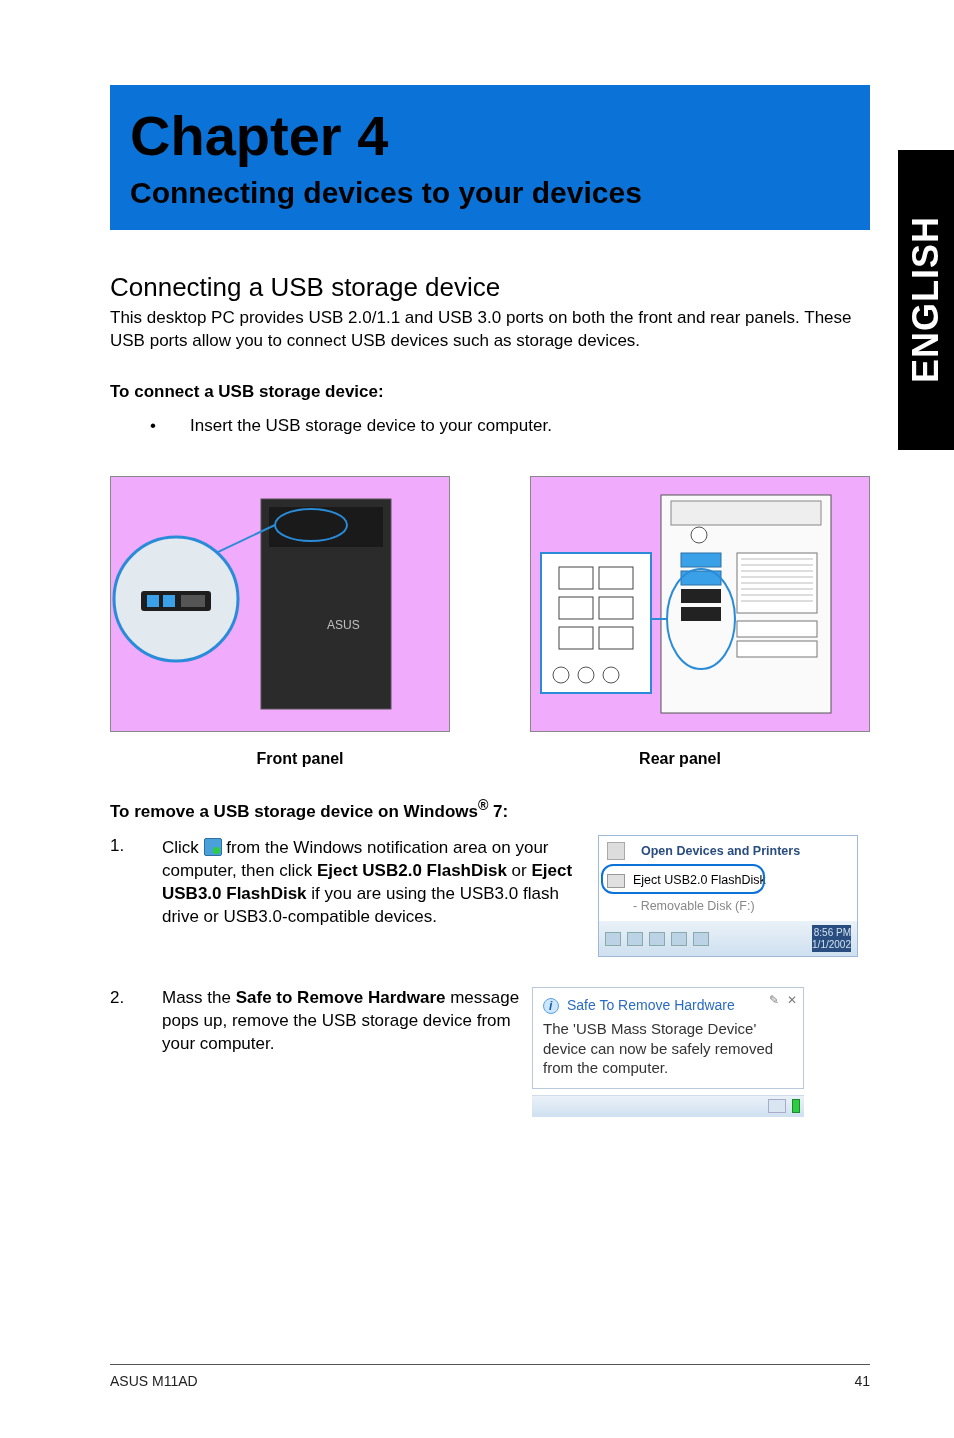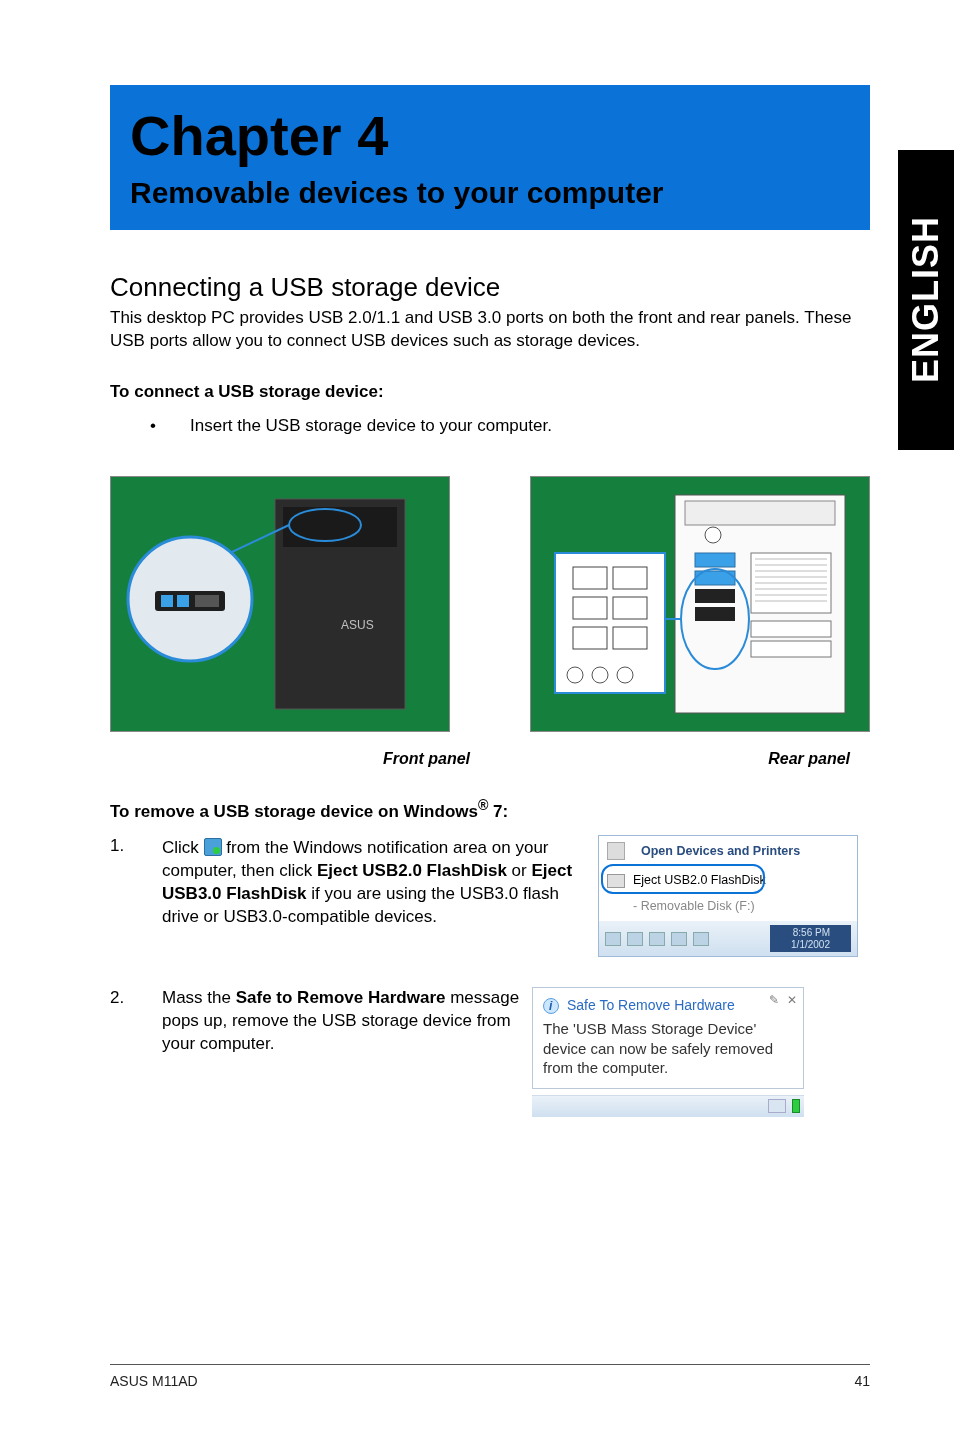--- a/index.html
+++ b/index.html
@@ -10,44 +10,44 @@
   .chapter-banner { background: #0b73d8; color: #000000; padding: 18px 20px 20px 20px; width: 760px; }
   .chapter-banner h1 { font-size: 56px; font-weight: bold; margin-bottom: 8px; }
   .chapter-banner h2 { font-size: 30px; font-weight: bold; }
   .content { width: 760px; padding-top: 42px; }
   .content h3 { font-size: 26px; font-weight: normal; margin-bottom: 4px; }
   .content p { font-size: 17px; line-height: 1.35; margin-bottom: 12px; }
   .content .subhead { font-size: 17px; font-weight: bold; margin-top: 28px; margin-bottom: 12px; }
   .bullet-row { display: flex; font-size: 17px; margin-left: 40px; margin-bottom: 10px; }
   .bullet-row .dot { width: 40px; }
   .panels { display: flex; justify-content: space-between; margin-top: 40px; width: 760px; }
-  .panel-box { width: 340px; height: 256px; border: 1px solid #888; display:flex; align-items:center; justify-content:center; background:#15803d; }
+  .panel-box { width: 340px; height: 256px; border: 1px solid #888; display:flex; align-items:center; justify-content:flex-start; background:#f0abfc; }
   .panel-box.right { width: 340px; height: 256px; }
   .panel-labels { display: flex; justify-content: space-around; margin-top: 18px; width: 760px; font-size: 16px; font-weight: bold; }
-  .panel-labels span { width: 340px; text-align: right; font-style: italic; }
+  .panel-labels span { width: 340px; text-align: center; }
   .steps { }
   .step-row { display: flex; font-size: 17px; line-height: 1.35; margin-bottom: 30px; }
   .step-num { width: 52px; }
   .step-body { flex: 1; }
   .step-right { width: 272px; margin-left: 10px; }
   .inline-icon { display:inline-block; width:18px; height:18px; background:#4aa0d8; border:1px solid #2b6fa3; border-radius:2px; position:relative; top:3px; }
   .inline-icon::after { content:""; position:absolute; right:1px; bottom:1px; width:7px; height:7px; background:#2ecc40; border-radius:50%; }
   
   .eject-menu { border:1px solid #9fb9d8; background:#fff; font-size:12.5px; width:260px; }
   .em-head { display:flex; align-items:center; gap:16px; padding:6px 8px; font-weight:bold; color:#2a4d7f; }
   .em-head .ico { width:18px; height:18px; background:#ddd; border:1px solid #aaa; }
   .em-item { display:flex; align-items:center; gap:8px; padding:6px 8px; position:relative; }
   .em-item .ico { width:18px; height:14px; background:#e0e0e0; border:1px solid #999; }
   .em-item.ring { }
   .em-item.ring::before { content:""; position:absolute; left:2px; top:-2px; width:160px; height:26px; border:2px solid #0b73d8; border-radius:12px; }
   .em-sub { padding:3px 8px 6px 34px; color:#888; }
   .em-tray { background:linear-gradient(#eaf1f8,#cfe0f0); display:flex; justify-content:space-between; padding:4px 6px; }
   .em-tray-left { display:flex; gap:6px; align-items:center; }
   .em-tray-ico { width:16px; height:14px; background:#bcd3e6; border:1px solid #8aa; }
-  .em-tray-right { background:#2a4d7f; color:#cfe0f0; font-size:10px; padding:2px 21px; text-align:right; line-height:1.15; }
+  .em-tray-right { background:#2a4d7f; color:#cfe0f0; font-size:10px; padding:2px 0; text-align:right; line-height:1.15; }
   
   .balloon-wrap { width:272px; }
   .balloon { width:272px; border:1px solid #b9c9da; background:#fff; padding:8px 10px 10px 10px; position:relative; }
   .balloon-head { display:flex; align-items:center; gap:8px; margin-bottom:4px; }
   .balloon-title { color:#2a6bc4; font-size:14px; }
   .balloon-close { position:absolute; right:6px; top:4px; font-size:12px; color:#7a7a7a; display:flex; gap:8px; }
   .balloon-body { font-size:15px; color:#333; line-height:1.3; }
   .balloon-footer { margin-top:6px; height:22px; background:linear-gradient(#eaf1f8,#cfe0f0); border-top:1px solid #d0dce8; display:flex; justify-content:flex-end; align-items:center; gap:6px; padding:0 4px; }
   .bf-ico { width:18px; height:14px; background:#d9e6f2; border:1px solid #aac; }
   .bf-ico.green { background:#2ecc40; border-color:#1a8a28; width:8px; height:14px; }
@@ -62,21 +62,21 @@
 <body>
 
 <div class="page">
 
   <div class="lang-tab">
     <span>ENGLISH</span>
   </div>
 
   <div class="chapter-banner">
     <h1>Chapter 4</h1>
-    <h2>Removable devices to your computer</h2>
+    <h2>Connecting devices to your devices</h2>
   </div>
 
   <div class="content">
     <h3>Connecting a USB storage device</h3>
     <p>This desktop PC provides USB 2.0/1.1 and USB 3.0 ports on both the front and rear panels. These USB ports allow you to connect USB devices such as storage devices.</p>
 
     <p class="subhead">To connect a USB storage device:</p>
     <div class="bullet-row">
       <div class="dot">•</div>
       <div>Insert the USB storage device to your computer.</div>

